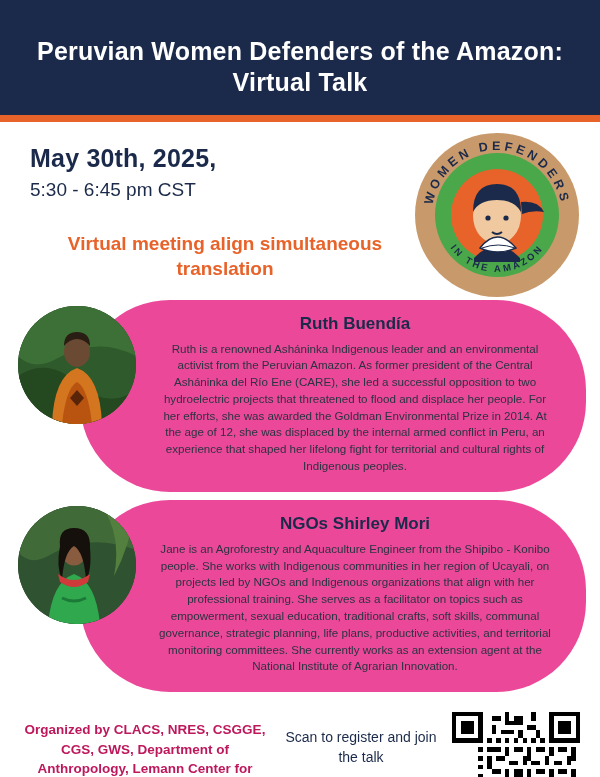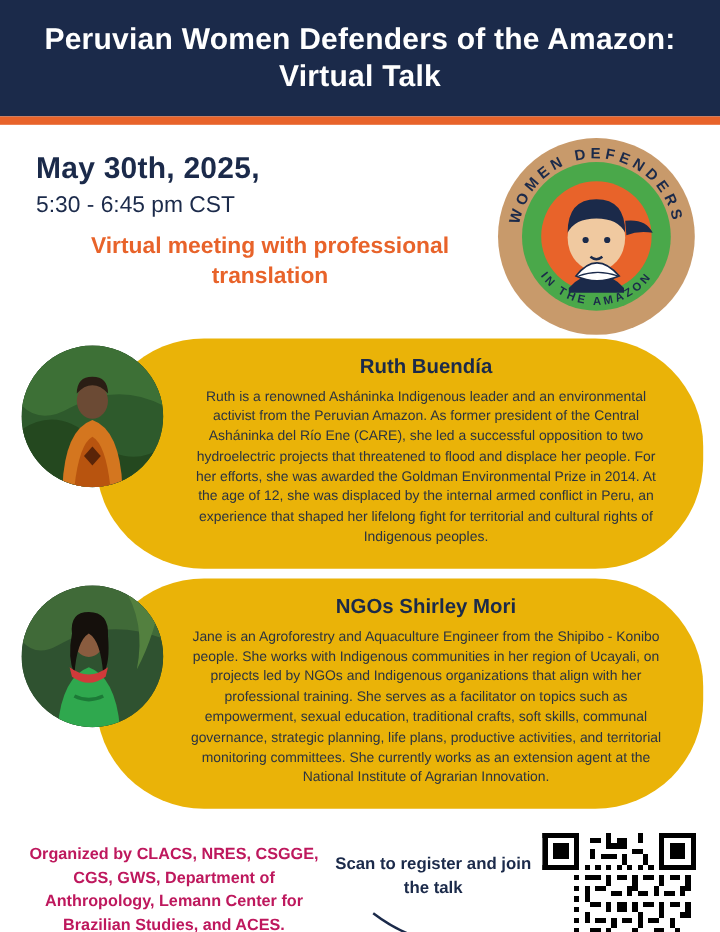--- a/index.html
+++ b/index.html
@@ -10,21 +10,21 @@
     background: #ffffff;
     font-family: "Liberation Sans", sans-serif;
     overflow: hidden;
     position: relative;
   }
 
   
   .header {
     background: #1b2a4a;
     color: #ffffff;
-    padding: 18px 24px 16px 24px;
+    padding: 36px 24px 16px 24px;
     text-align: center;
   }
   .header h1 {
     margin: 0;
     font-size: 25px;
     line-height: 1.25;
     font-weight: bold;
     letter-spacing: 0.2px;
   }
   .header-rule {
@@ -42,21 +42,21 @@
   .date-line {
     font-size: 25px;
     font-weight: bold;
     color: #1b2a4a;
     margin: 0 0 6px 0;
     letter-spacing: 0.2px;
   }
   .time-line {
     font-size: 19px;
     color: #1b2a4a;
-    margin: 0 0 10px 0;
+    margin: 0 0 30px 0;
   }
   .virtual-line {
     font-size: 19px;
     font-weight: bold;
     color: #e8632a;
     margin: 0;
     line-height: 1.35;
     max-width: 390px;
     text-align: center;
   }
@@ -91,21 +91,21 @@
     width: 118px;
     height: 118px;
     border-radius: 50%;
     overflow: hidden;
     position: relative;
     background: #2b4a2a;
   }
   .photo svg { display: block; }
 
   .bubble {
-    background: #eab308;
+    background: #ec4899;
     border-radius: 90px;
     margin-left: -60px;
     padding: 12px 30px 14px 74px;
     flex: 1 1 auto;
     min-height: 120px;
   }
   .bubble h2 {
     margin: 2px 0 7px 0;
     font-size: 17px;
     font-weight: bold;
@@ -137,21 +137,21 @@
     padding-top: 12px;
   }
   .scan {
     flex: 1 1 auto;
     text-align: center;
     padding-top: 20px;
     position: relative;
   }
   .scan-text {
     font-size: 14px;
-    font-weight: bold;
+    font-weight: normal;
     color: #1b2a4a;
     line-height: 1.4;
   }
   .arrow {
     margin-top: 4px;
   }
   .qr {
     flex: 0 0 auto;
     width: 128px;
     height: 128px;
@@ -163,21 +163,21 @@
 <body>
 
 <div class="header">
   <h1>Peruvian Women Defenders of the Amazon: Virtual Talk</h1>
 </div>
 <div class="header-rule"></div>
 
 <div class="date-block">
   <div class="date-line">May 30th, 2025,</div>
   <div class="time-line">5:30 - 6:45 pm CST</div>
-  <div class="virtual-line">Virtual meeting with professional translation</div>
+  <div class="virtual-line">Virtual meeting align simultaneous translation</div>
 
   <div class="logo">
     <svg viewBox="0 0 170 170" width="170" height="170" aria-hidden="true">
       <defs>
         <path id="arcTop" d="M 20,85 A 65,65 0 0 1 150,85"></path>
         <path id="arcBottom" d="M 28,85 A 57,57 0 0 0 142,85"></path>
       </defs>
       <circle cx="85" cy="85" r="82" fill="#c89a6b"></circle>
       <circle cx="85" cy="85" r="62" fill="#4aa84a"></circle>
       <circle cx="85" cy="85" r="46" fill="#e8632a"></circle>

